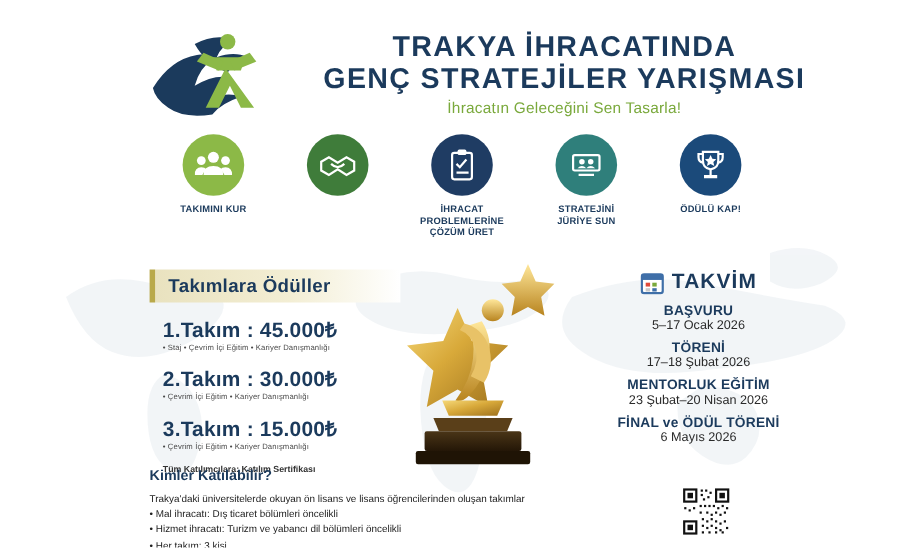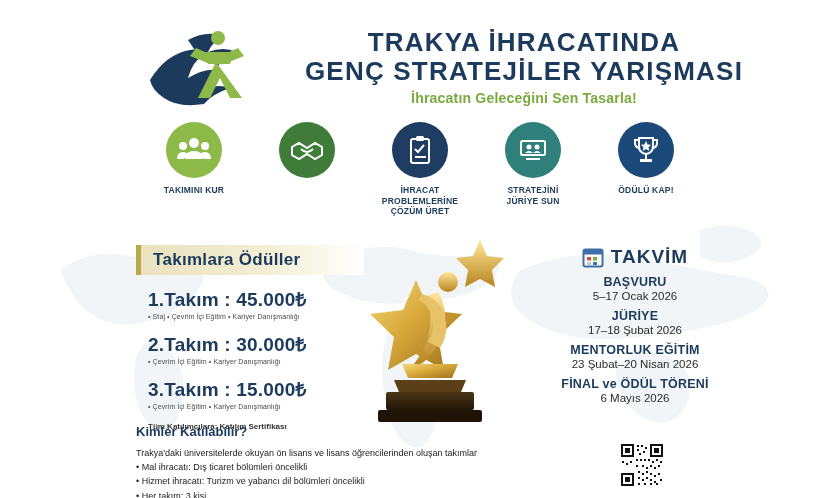--- a/index.html
+++ b/index.html
@@ -48,21 +48,21 @@
     margin-top: 3px;
     font-size: 5px;
     color: #444;
     letter-spacing: 0.2px;
     white-space: nowrap;
   }
 
   
   .header {
     position: absolute;
-    left: 16px; top: 14px;
+    left: 5px; top: 14px;
     width: 715px; height: 98px;
   }
   .logo-mark {
     position: absolute;
     left: 128px; top: 10px;
     width: 122px; height: 84px;
   }
   .title-block {
     position: absolute;
     left: 258px; top: 14px;
@@ -80,21 +80,21 @@
   .t2 {
     font-family: "Liberation Sans", sans-serif;
     font-weight: bold;
     font-size: 26px;
     letter-spacing: 1.2px;
     color: #1b3a5c;
     line-height: 1.12;
   }
   .t3 {
     margin-top: 4px;
-    font-weight: bold;
+    font-weight: normal;
     font-size: 14px;
     color: #7aa93c;
     letter-spacing: 0.2px;
   }
 
   
   .steps {
     position: absolute;
     left: 140px; top: 122px;
     width: 560px; height: 100px;
@@ -376,21 +376,21 @@
         <rect x="11" y="16" width="4" height="3" fill="#3f6fa8"></rect>
       </svg>
       <div class="th">TAKVİM</div>
     </div>
 
     <div class="tk-item">
       <div class="tk-t">BAŞVURU</div>
       <div class="tk-d">5–17 Ocak 2026</div>
     </div>
     <div class="tk-item">
-      <div class="tk-t">JÜRİYE</div>
+      <div class="tk-t">TÖRENİ</div>
       <div class="tk-d">17–18 Şubat 2026</div>
     </div>
     <div class="tk-item">
       <div class="tk-t">MENTORLUK EĞİTİM</div>
       <div class="tk-d">23 Şubat–20 Nisan 2026</div>
     </div>
     <div class="tk-item">
       <div class="tk-t">FİNAL ve ÖDÜL TÖRENİ</div>
       <div class="tk-d">6 Mayıs 2026</div>
     </div>

